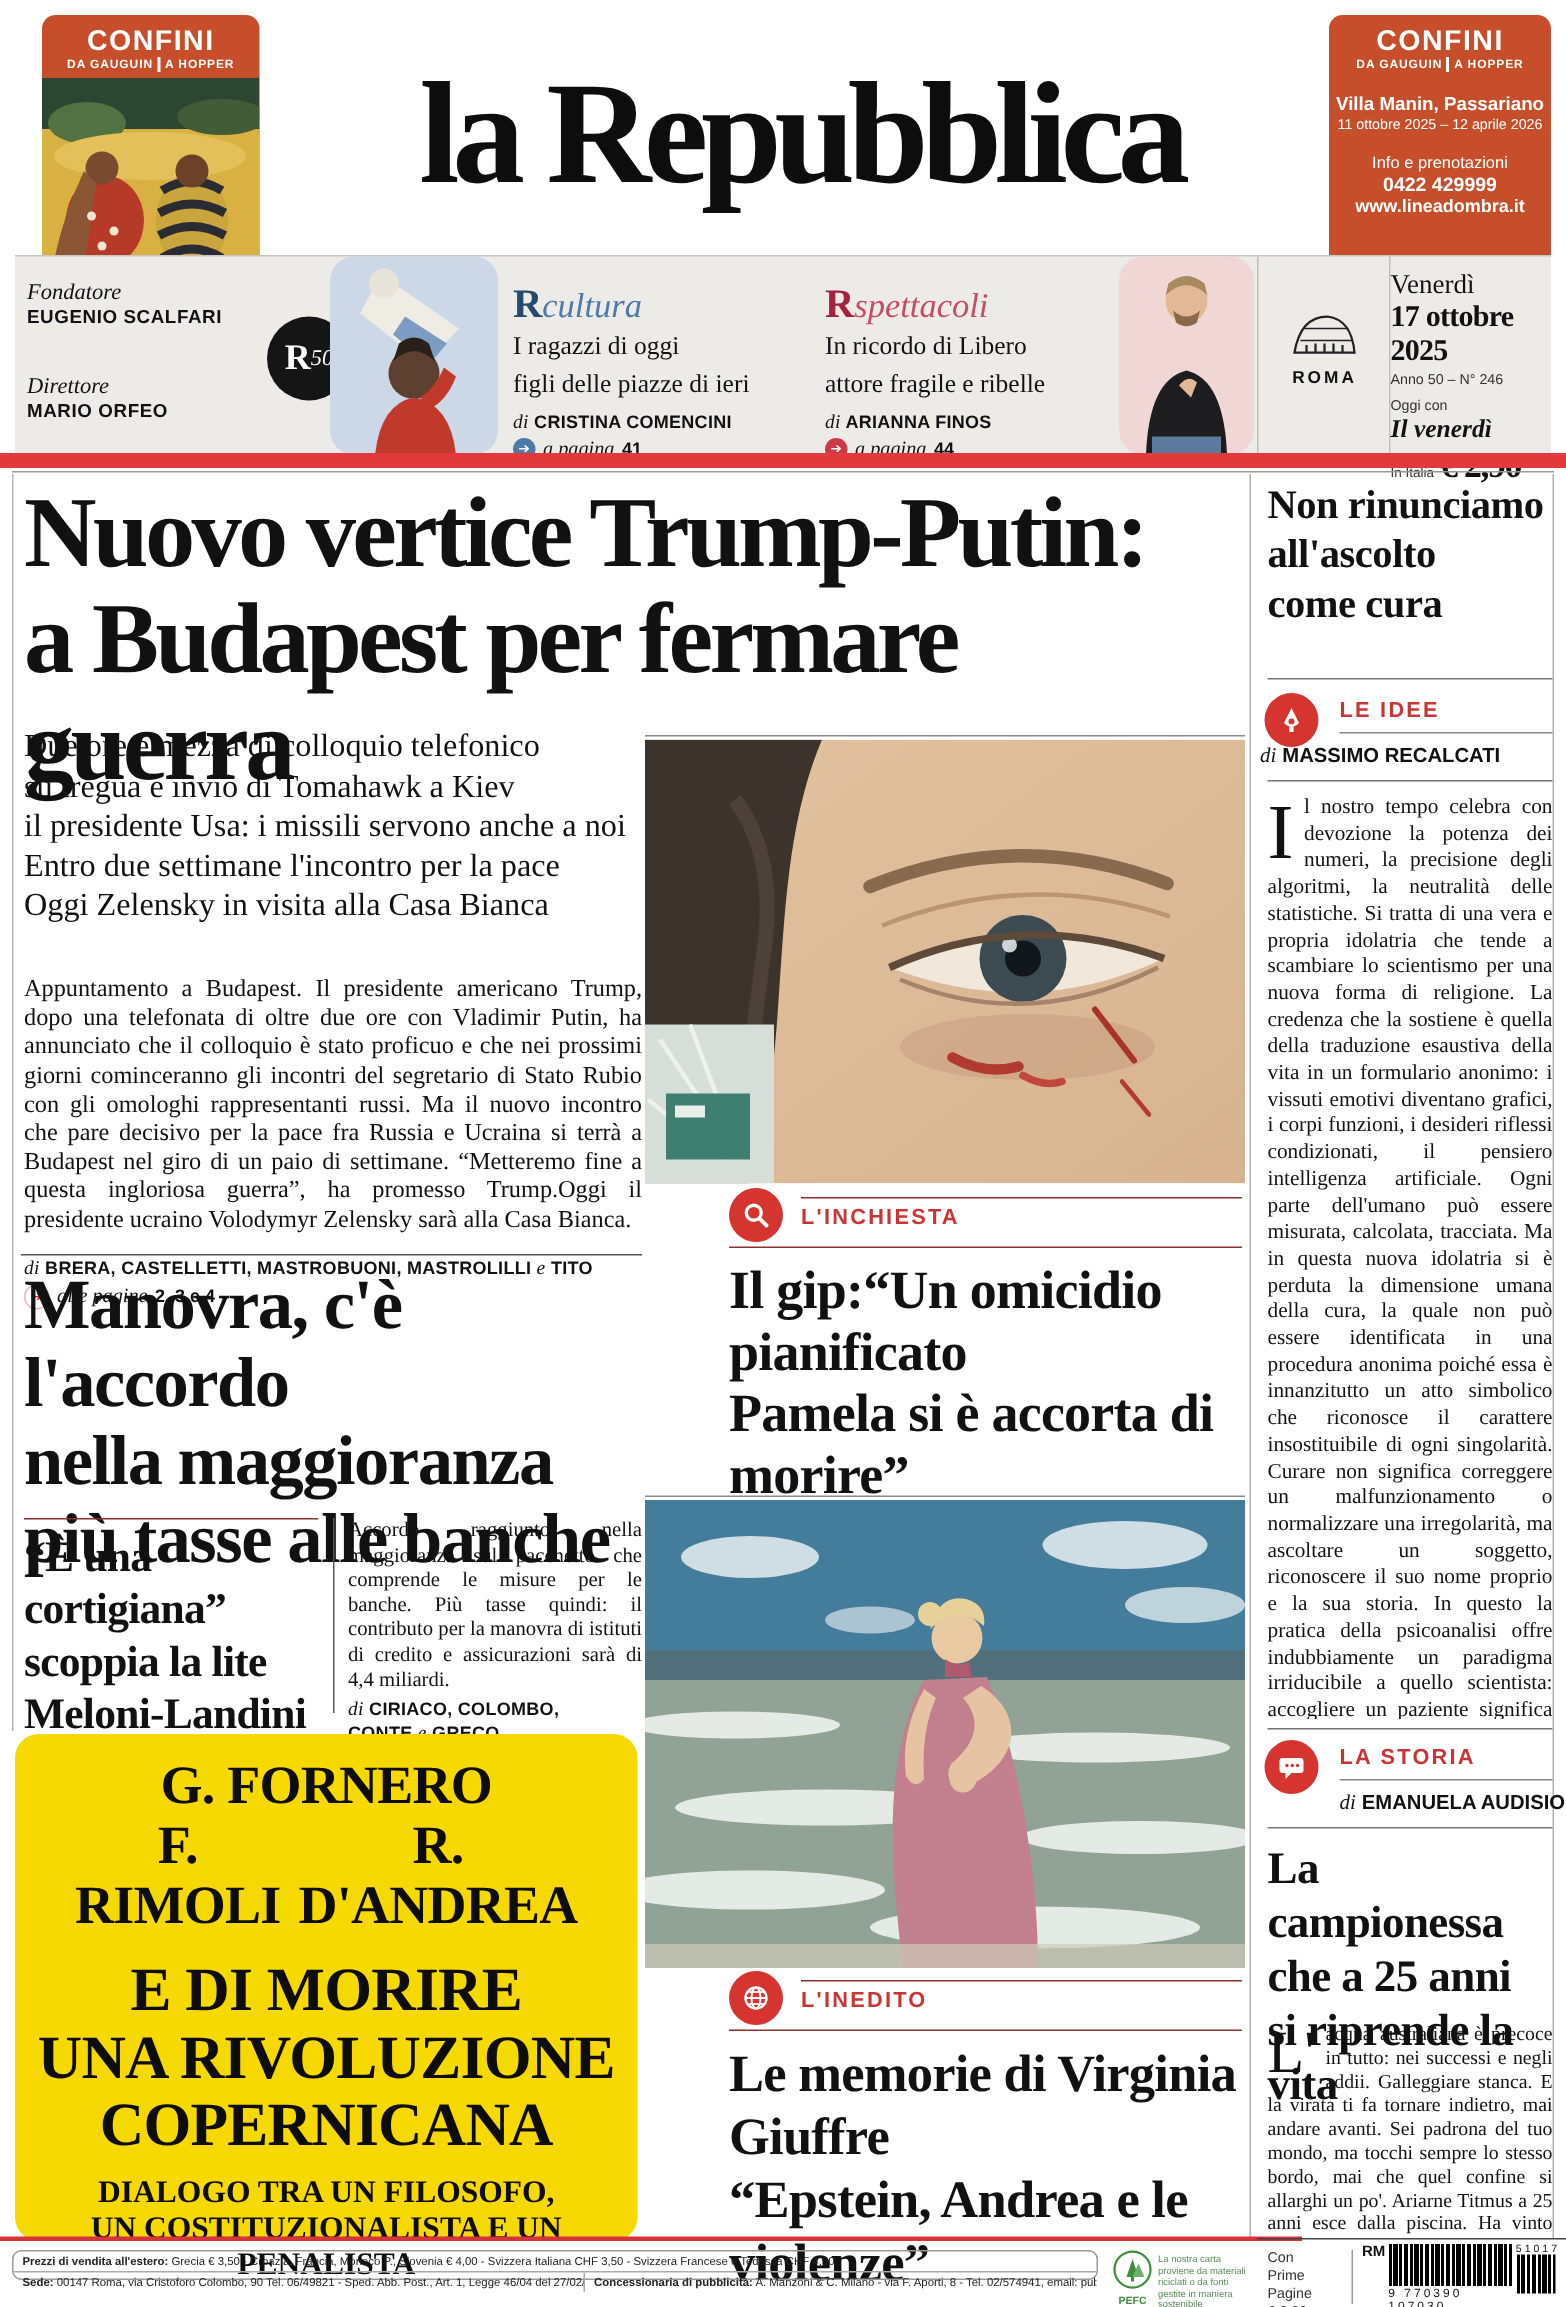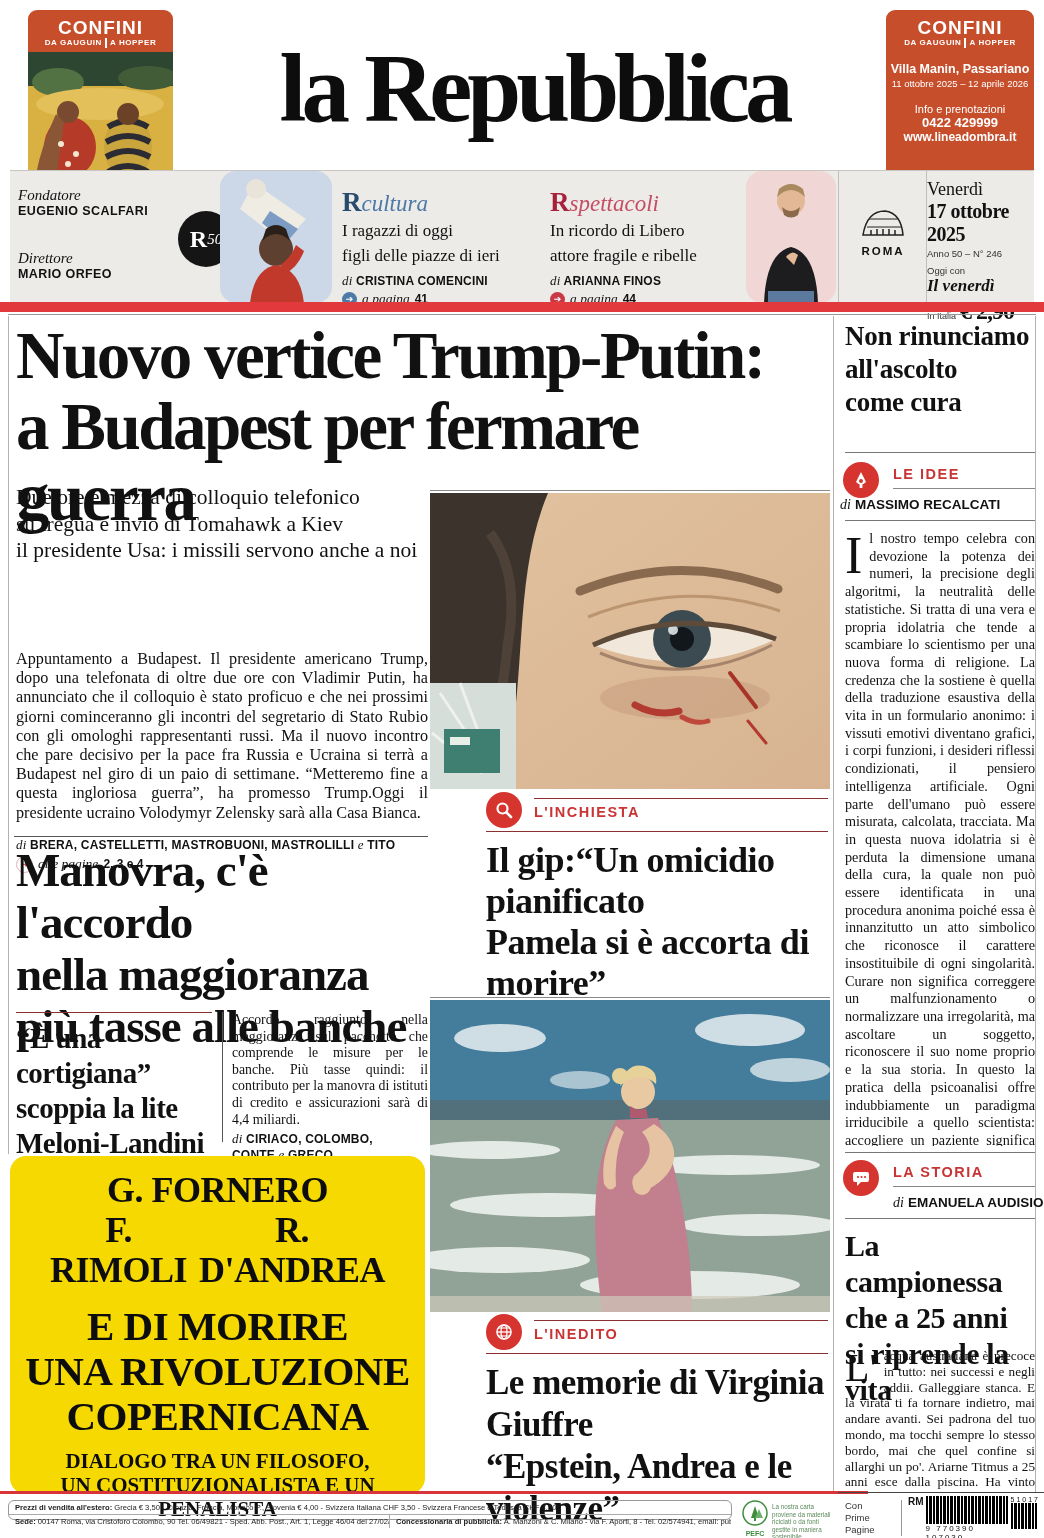--- a/index.html
+++ b/index.html
@@ -225,20 +225,22 @@
 
   <div class="abs lead-hl">
     <div>Nuovo vertice Trump-Putin:</div>
     <div>a Budapest per fermare guerra</div>
   </div>
 
   <div class="abs lead-deck">
     <div>Due ore e mezza di colloquio telefonico</div>
     <div>su tregua e invio di Tomahawk a Kiev</div>
     <div>il presidente Usa: i missili servono anche a noi</div>
+    <div>Entro due settimane l'incontro per la pace</div>
+    <div>Oggi Zelensky in visita alla Casa Bianca</div>
   </div>
 
   <div class="abs lead-art">
     <div class="lead-body just">Appuntamento a Budapest. Il presidente americano Trump, dopo una telefonata di oltre due ore con Vladimir Putin, ha annunciato che il colloquio è stato proficuo e che nei prossimi giorni cominceranno gli incontri del segretario di Stato Rubio con gli omologhi rappresentanti russi. Ma il nuovo incontro che pare decisivo per la pace fra Russia e Ucraina si terrà a Budapest nel giro di un paio di settimane. “Metteremo fine a questa ingloriosa guerra”, ha promesso Trump.Oggi il presidente ucraino Volodymyr Zelensky sarà alla Casa Bianca.</div>
     <div class="by" style="margin-top:14px;">
       <span class="di">di</span>
       <span>BRERA, CASTELLETTI, MASTROBUONI, MASTROLILLI</span>
       <span class="di">e</span>
       <span>TITO</span>
     </div>

